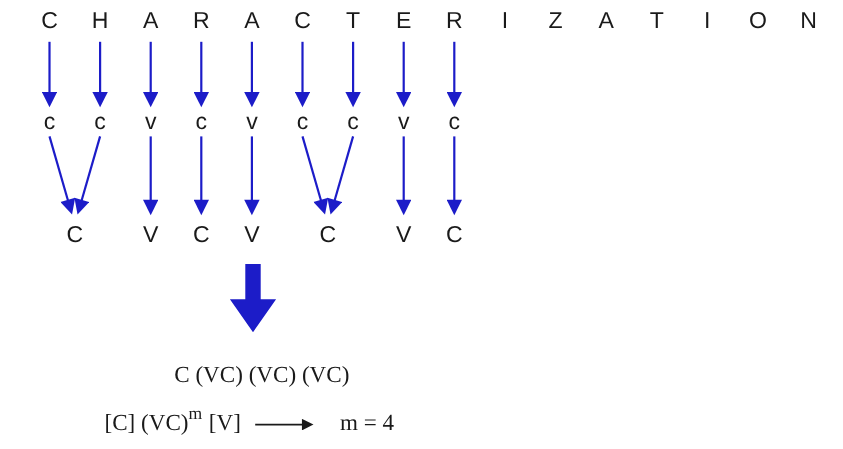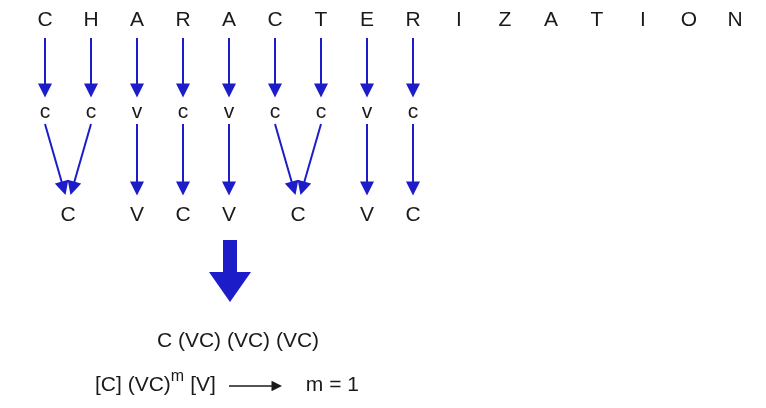--- a/index.html
+++ b/index.html
@@ -10,21 +10,21 @@
     color:var(--ink,#1a1a1a);
   }
   .overlay{position:absolute;left:0;top:0;}
   .row{position:absolute;display:flex;}
   .cell{width:46px;text-align:center;font-size:21px;line-height:24px;}
   .g-letter{position:absolute;top:202px;width:46px;text-align:center;font-size:21px;line-height:24px;}
   .blue-stroke{stroke:var(--arrow-blue,#1c1cc8);stroke-width:2;}
   .blue-fill{fill:var(--arrow-blue,#1c1cc8);}
   .ink-stroke{stroke:var(--ink,#1a1a1a);stroke-width:1.5;}
   .ink-fill{fill:var(--ink,#1a1a1a);}
-  .formula{position:absolute;font-size:21px;line-height:24px;white-space:nowrap;}
+  .formula{position:absolute;font-size:21px;line-height:24px;white-space:nowrap;font-family:Liberation Serif, serif;}
   .formula-grouped{left:102px;top:328px;width:272px;text-align:center;}
   .formula-measure{left:95px;top:372px;}
   .formula-measure sup{font-size:16px;vertical-align:10px;line-height:0;}
   .sfx{margin-left:6px;}
   .inline-arrow{margin:0 20px 0 12px;vertical-align:-1px;}
 </style>
 </head>
 <body>
 
 <div class="canvas">
@@ -105,16 +105,16 @@
     <span class="g-letter" style="left:275px;">C</span>
     <span class="g-letter" style="left:344px;">V</span>
     <span class="g-letter" style="left:390px;">C</span>
   </div>
 
   <div class="formula formula-grouped">C (VC) (VC) (VC)</div>
 
   <div class="formula formula-measure">
     <span>[C] (VC)</span><sup>m</sup><span class="sfx">[V]</span><svg class="inline-arrow" width="58" height="12" viewBox="0 0 58 12">
         <line x1="1" y1="6" x2="44" y2="6" class="ink-stroke" marker-end="url(#ah-ink)"></line>
-      </svg><span>m = 1</span>
+      </svg><span>m = 4</span>
   </div>
 
 </div>
 
 </body></html>

